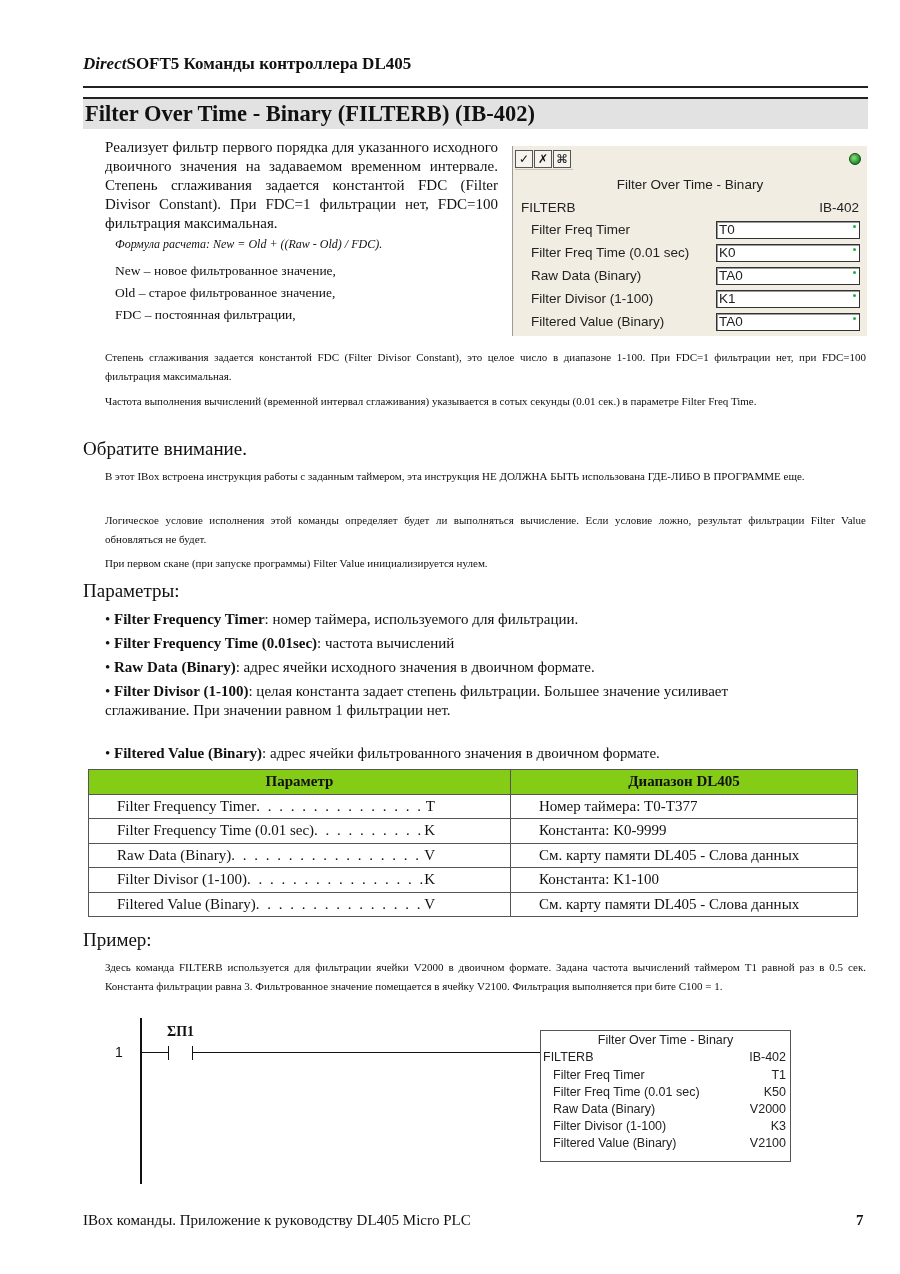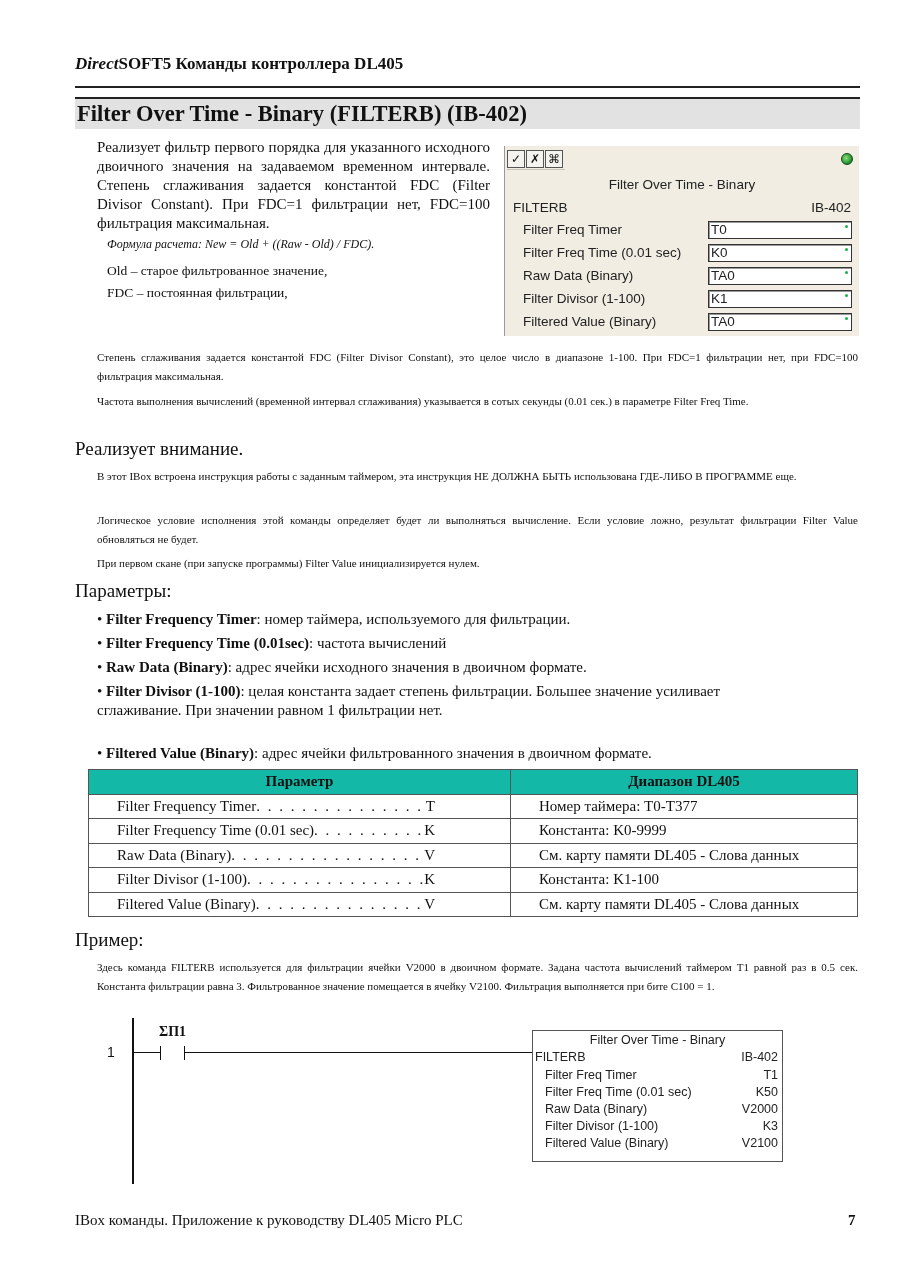--- a/index.html
+++ b/index.html
@@ -1,18 +1,18 @@
 <!DOCTYPE html>
 <html><head>
 <meta charset="utf-8">
 <style>
   html, body { margin: 0; padding: 0; background: #ffffff; }
   body { width: 900px; height: 1274px; position: relative; overflow: hidden;
          font-family: "Liberation Serif", serif; color: #111; }
-  .abs { position: absolute; }
+  .abs { position: absolute; margin-left: 8px; }
 
   .running-header { left: 75px; top: 54px; font-size: 17px; font-weight: bold; }
   .running-header i { font-style: italic; }
   .rule-top { left: 75px; top: 86px; width: 785px; height: 0; border-top: 2px solid #222; }
   .rule-title { left: 75px; top: 97px; width: 785px; height: 0; border-top: 2px solid #222; }
   .title-bar { left: 75px; top: 99px; width: 785px; height: 30px; background: #e2e2e2; }
   .title-text { left: 77px; top: 101px; font-size: 22.5px; font-weight: bold; white-space: nowrap; text-align: center; }
 
   .intro { left: 97px; top: 138px; width: 393px; font-size: 15px; line-height: 19px; text-align: justify; }
   .formula { left: 107px; top: 237px; font-size: 12px; font-style: italic; }
@@ -33,21 +33,21 @@
   .dlg-row .fld { position: absolute; left: 185px; top: 0; width: 140px; height: 16px; background: #fff; border: 1px solid #333; box-shadow: inset 1px 1px 0 #999; font-size: 13.5px; line-height: 16px; padding-left: 2px; box-sizing: content-box; }
   .dlg-row .fld .dot { position: absolute; right: 3px; top: 3px; width: 3px; height: 3px; border-radius: 50%; background: #19b04a; }
 
   .para { left: 97px; width: 761px; font-size: 11px; line-height: 19px; text-align: justify; }
   .h2 { left: 75px; font-size: 19px; }
   .bul { left: 97px; width: 761px; font-size: 15px; line-height: 19px; }
   .bul b { font-weight: bold; }
 
   table.ptable { position: absolute; left: 88px; top: 769px; width: 770px; border-collapse: collapse; font-size: 15px; }
   table.ptable th, table.ptable td { border: 1px solid #555; height: 23.5px; padding: 0; }
-  table.ptable th { background: #14b8a6; font-weight: bold; text-align: center; }
+  table.ptable th { background: #84cc16; font-weight: bold; text-align: center; }
   table.ptable td.c1 { width: 393px; padding-left: 28px; text-align: left; white-space: nowrap; }
   table.ptable td.c2 { padding-left: 28px; text-align: left; white-space: nowrap; }
   .dotleader { display: flex; width: 318px; }
   .dotleader .nm { white-space: nowrap; }
   .dotleader .dots { flex: 1; overflow: hidden; white-space: nowrap; letter-spacing: 2px; }
   .dotleader .ty { white-space: nowrap; }
 
   
   .rung-num { left: 107px; top: 1044px; font-family: "Liberation Sans", sans-serif; font-size: 14px; }
   .rail { left: 132px; top: 1018px; width: 2px; height: 166px; background: #111; }
@@ -73,20 +73,21 @@
 
 <div class="abs running-header"><i>Direct</i><span>SOFT5 Команды контроллера DL405</span></div>
 <div class="abs rule-top"></div>
 <div class="abs rule-title"></div>
 <div class="abs title-bar"></div>
 <div class="abs title-text">Filter Over Time - Binary (FILTERB) (IB-402)</div>
 
 <div class="abs intro">Реализует фильтр первого порядка для указанного исходного двоичного значения на задаваемом временном интервале. Степень сглаживания задается константой FDC (Filter Divisor Constant). При FDC=1 фильтрации нет, FDC=100 фильтрация максимальная.</div>
 <div class="abs formula">Формула расчета: New = Old + ((Raw - Old) / FDC).</div>
 <div class="abs defs">
+  <div>New – новое фильтрованное значение,</div>
   <div>Old – старое фильтрованное значение,</div>
   <div>FDC – постоянная фильтрации,</div>
 </div>
 
 <div class="abs dlg">
   <div class="tb">
     <div class="tb-btn">✓</div>
     <div class="tb-btn">✗</div>
     <div class="tb-btn">⌘</div>
   </div>
@@ -114,21 +115,21 @@
   </div>
   <div class="dlg-row" style="top:167px">
     <span class="lbl">Filtered Value (Binary)</span>
     <div class="fld"><span>TA0</span><span class="dot"></span></div>
   </div>
 </div>
 
 <div class="abs para" style="top:348px">Степень сглаживания задается константой FDC (Filter Divisor Constant), это целое число в диапазоне 1-100. При FDC=1 фильтрации нет, при FDC=100 фильтрация максимальная.</div>
 <div class="abs para" style="top:392px">Частота выполнения вычислений (временной интервал сглаживания) указывается в сотых секунды (0.01 сек.) в параметре Filter Freq Time.</div>
 
-<div class="abs h2" style="top:438px">Реализует внимание.</div>
+<div class="abs h2" style="top:438px">Обратите внимание.</div>
 <div class="abs para" style="top:467px">В этот IBox встроена инструкция работы с заданным таймером, эта инструкция НЕ ДОЛЖНА БЫТЬ использована ГДЕ-ЛИБО В ПРОГРАММЕ еще.</div>
 <div class="abs para" style="top:511px">Логическое условие исполнения этой команды определяет будет ли выполняться вычисление. Если условие ложно, результат фильтрации Filter Value обновляться не будет.</div>
 <div class="abs para" style="top:554px">При первом скане (при запуске программы) Filter Value инициализируется нулем.</div>
 
 <div class="abs h2" style="top:580px">Параметры:</div>
 <div class="abs bul" style="top:610px">• <b>Filter Frequency Timer</b><span>:  номер таймера, используемого для фильтрации.</span></div>
 <div class="abs bul" style="top:634px">• <b>Filter Frequency Time (0.01sec)</b><span>: частота вычислений</span></div>
 <div class="abs bul" style="top:658px">• <b>Raw Data (Binary)</b><span>: адрес ячейки исходного значения в двоичном формате.</span></div>
 <div class="abs bul" style="top:682px;width:700px">• <b>Filter Divisor (1-100)</b><span>: целая константа задает степень фильтрации. Большее значение усиливает сглаживание. При значении равном 1 фильтрации нет.</span></div>
 <div class="abs bul" style="top:744px">• <b>Filtered Value (Binary)</b><span>: адрес ячейки фильтрованного значения в двоичном формате.</span></div>

